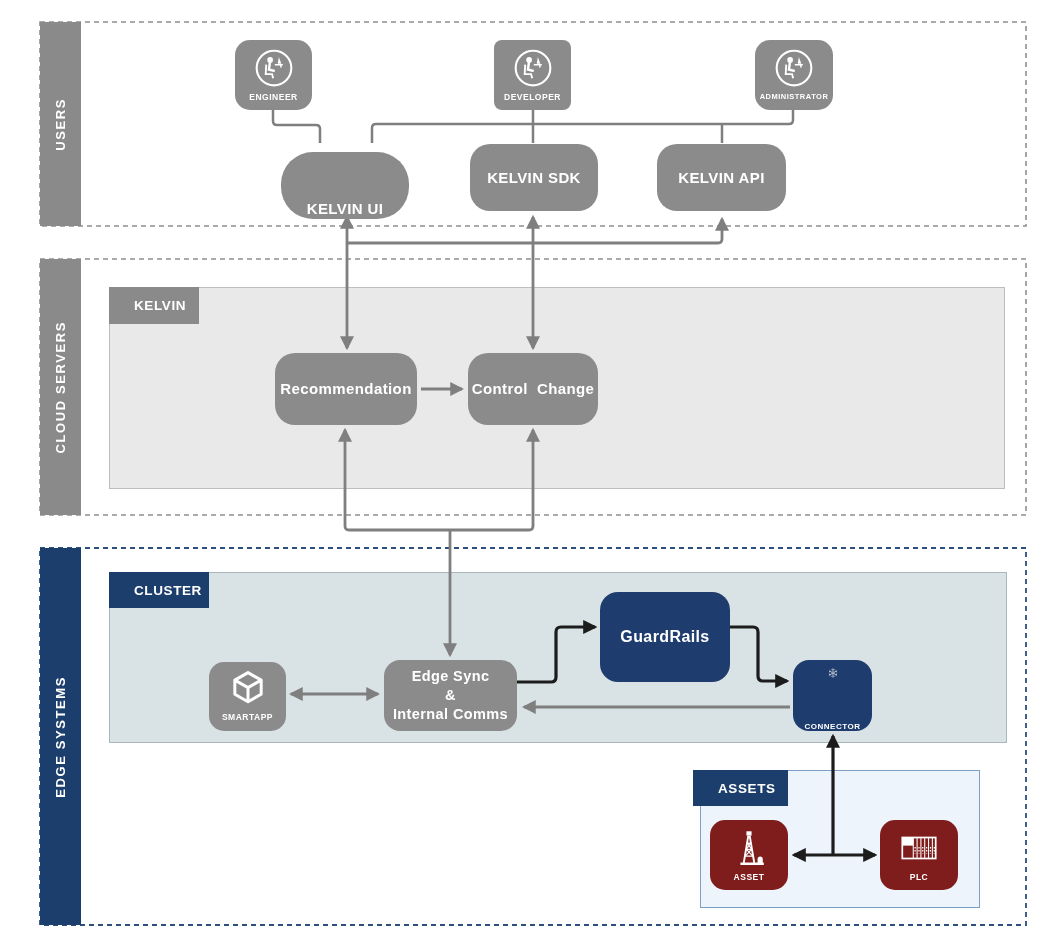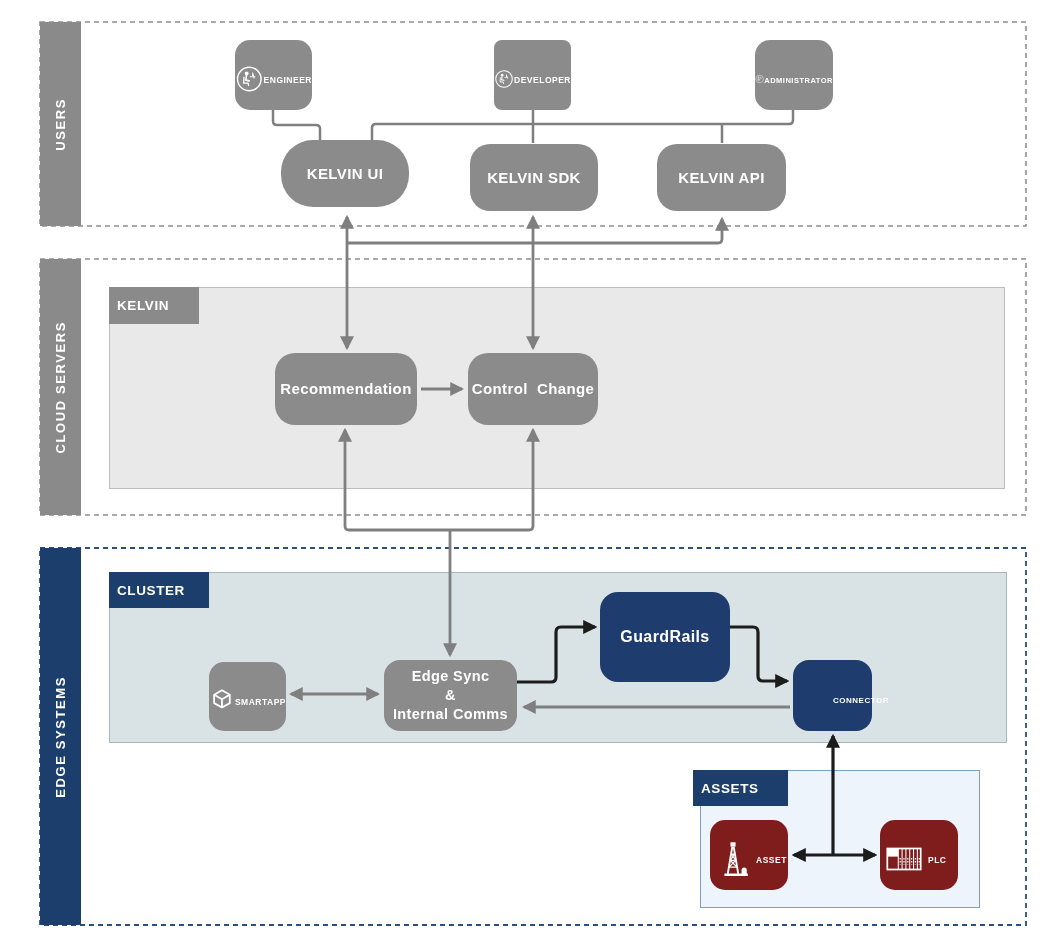--- a/index.html
+++ b/index.html
@@ -9,32 +9,32 @@
   .band-bar{position:absolute;display:flex;align-items:center;justify-content:center;z-index:8;}
   .band-bar.gray{background:#8a8a8a;}
   .band-bar.navy{background:#1c3e6d;}
   .band-label{writing-mode:vertical-rl;transform:rotate(180deg);color:#fff;font-weight:700;
               font-size:13px;letter-spacing:1.6px;white-space:nowrap;}
   
   .panel{position:absolute;z-index:1;box-sizing:border-box;}
   .panel-kelvin{background:#e9e9e9;border:1.5px solid #bdbdbd;}
   .panel-cluster{background:#d9e2e4;border:1px solid #aab7bb;}
   .panel-assets{background:#eef4fb;border:1.5px solid #7e9fc5;z-index:2;}
-  .panel-tab{position:absolute;z-index:9;display:flex;align-items:center;padding-left:8px;
+  .panel-tab{position:absolute;z-index:9;display:flex;align-items:center;padding-left:25px;
              box-sizing:border-box;color:#fff;font-weight:700;font-size:13.5px;letter-spacing:.6px;}
   .tab-gray{background:#8a8a8a;}
   .tab-navy{background:#1c3e6d;}
   
   .node{position:absolute;z-index:10;display:flex;align-items:center;justify-content:center;
         color:#fff;font-weight:700;text-align:center;box-sizing:border-box;}
   .node-gray{background:#8b8b8b;}
   .node-navy{background:#1e3c6d;}
   .node-magenta{background:#7f1d1d;}
   .node-label{font-size:15px;letter-spacing:.4px;white-space:pre-wrap;line-height:1.32;}
-  .icon-node{justify-content:flex-start;padding-top:7px;}
+  .icon-node{flex-direction:column;justify-content:flex-start;padding-top:7px;}
   .icon-node .caption{font-size:8.5px;letter-spacing:.5px;margin-top:3px;font-weight:700;}
   .icon-node svg{display:block;}
   #wires{position:absolute;left:0;top:0;z-index:5;pointer-events:none;}
 </style>
 </head>
 <body>
 
 <div id="canvas">
 
   <div class="panel panel-kelvin" style="left:109px;top:287px;width:896px;height:202px;"></div>
@@ -123,21 +123,21 @@
       <circle cx="20" cy="20" r="16.5" fill="none" stroke="#fff" stroke-width="2"></circle>
       <circle cx="16.3" cy="12.3" r="2.7" fill="#fff"></circle>
       <path d="M16 15.5 L15.2 21.5 L19.8 22.6" stroke="#fff" stroke-width="2.3" fill="none" stroke-linecap="round"></path>
       <path d="M12.6 16.8 L12.1 25.8 H18.2 L19.2 29.8" stroke="#fff" stroke-width="1.8" fill="none"></path>
       <path d="M24.6 9.5 L27 16 H23.6 Z" fill="#fff"></path>
       <path d="M20.8 16.9 H28.4 M26.2 17 L26.8 19.6" stroke="#fff" stroke-width="1.4" fill="none"></path>
     </svg>
     <span class="caption" style="font-size:7.5px;">ADMINISTRATOR</span>
   </div>
 
-  <div class="node node-gray" style="left:281px;top:140px;width:128px;height:67px;border-radius:32px;">
+  <div class="node node-gray" style="left:281px;top:152px;width:128px;height:67px;border-radius:32px;align-items:flex-end;">
     <span class="node-label">KELVIN UI</span>
   </div>
   <div class="node node-gray" style="left:657px;top:144px;width:129px;height:67px;border-radius:20px;">
     <span class="node-label">KELVIN API</span>
   </div>
   <div class="node node-gray" style="left:470px;top:144px;width:128px;height:67px;border-radius:20px;">
     <span class="node-label">KELVIN SDK</span>
   </div>
 
   <div class="node node-gray" style="left:275px;top:353px;width:142px;height:72px;border-radius:20px;">

